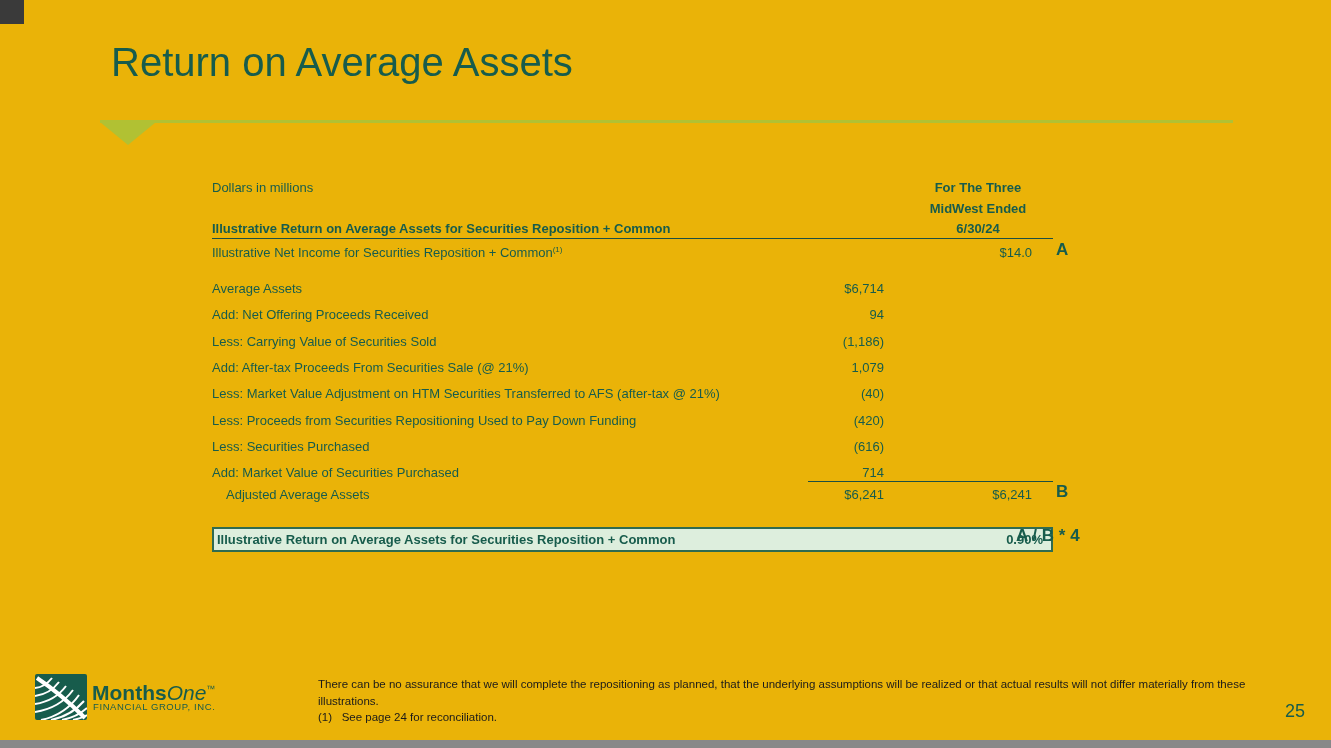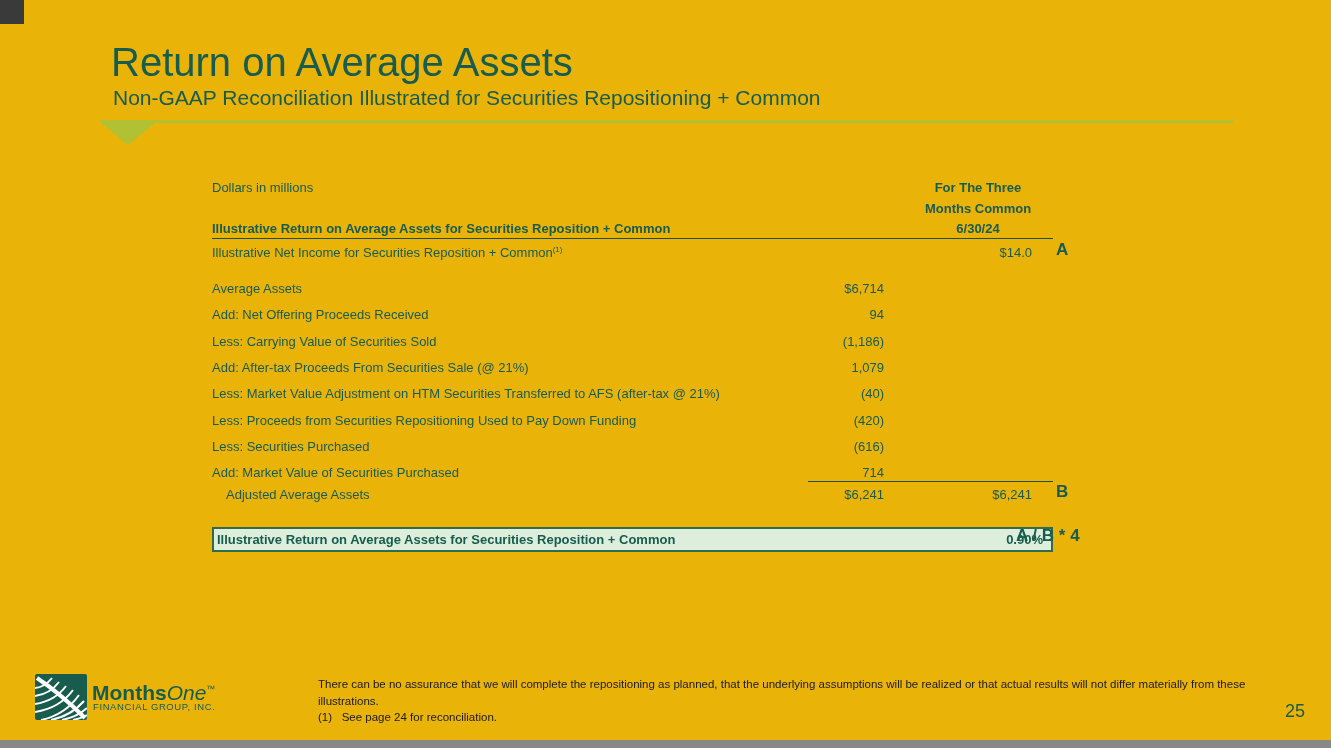--- a/index.html
+++ b/index.html
@@ -61,30 +61,29 @@
   .page-number{position:absolute;left:1285px;top:701px;font-size:18px;color:var(--green);}
 </style>
 </head>
 <body>
 
 <div class="slide">
 
   <div class="corner-box"></div>
 
   <div class="title">Return on Average Assets</div>
-  <div class="subtitle">Non-GAAP Reconciliation Illustrated for Securities Repositioning + Common</div>
   <div class="accent-line"></div>
   <div class="accent-triangle"></div>
 
   <section class="table">
 
     <div class="t-abs units-note">Dollars in millions</div>
 
     <div class="t-abs period-1 bold">For The Three</div>
-    <div class="t-abs period-2 bold">Months Common</div>
+    <div class="t-abs period-2 bold">MidWest Ended</div>
     <div class="t-abs period-date bold">6/30/24</div>
 
     <div class="t-abs section-header bold">Illustrative Return on Average Assets for Securities Reposition + Common</div>
     <div class="header-rule"></div>
 
     <div class="t-abs row-label" style="top:69px;">
       <span>Illustrative Net Income for Securities Reposition + Common</span><sup>(1)</sup>
     </div>
     <div class="val2" style="top:69px;">$14.0</div>
 

